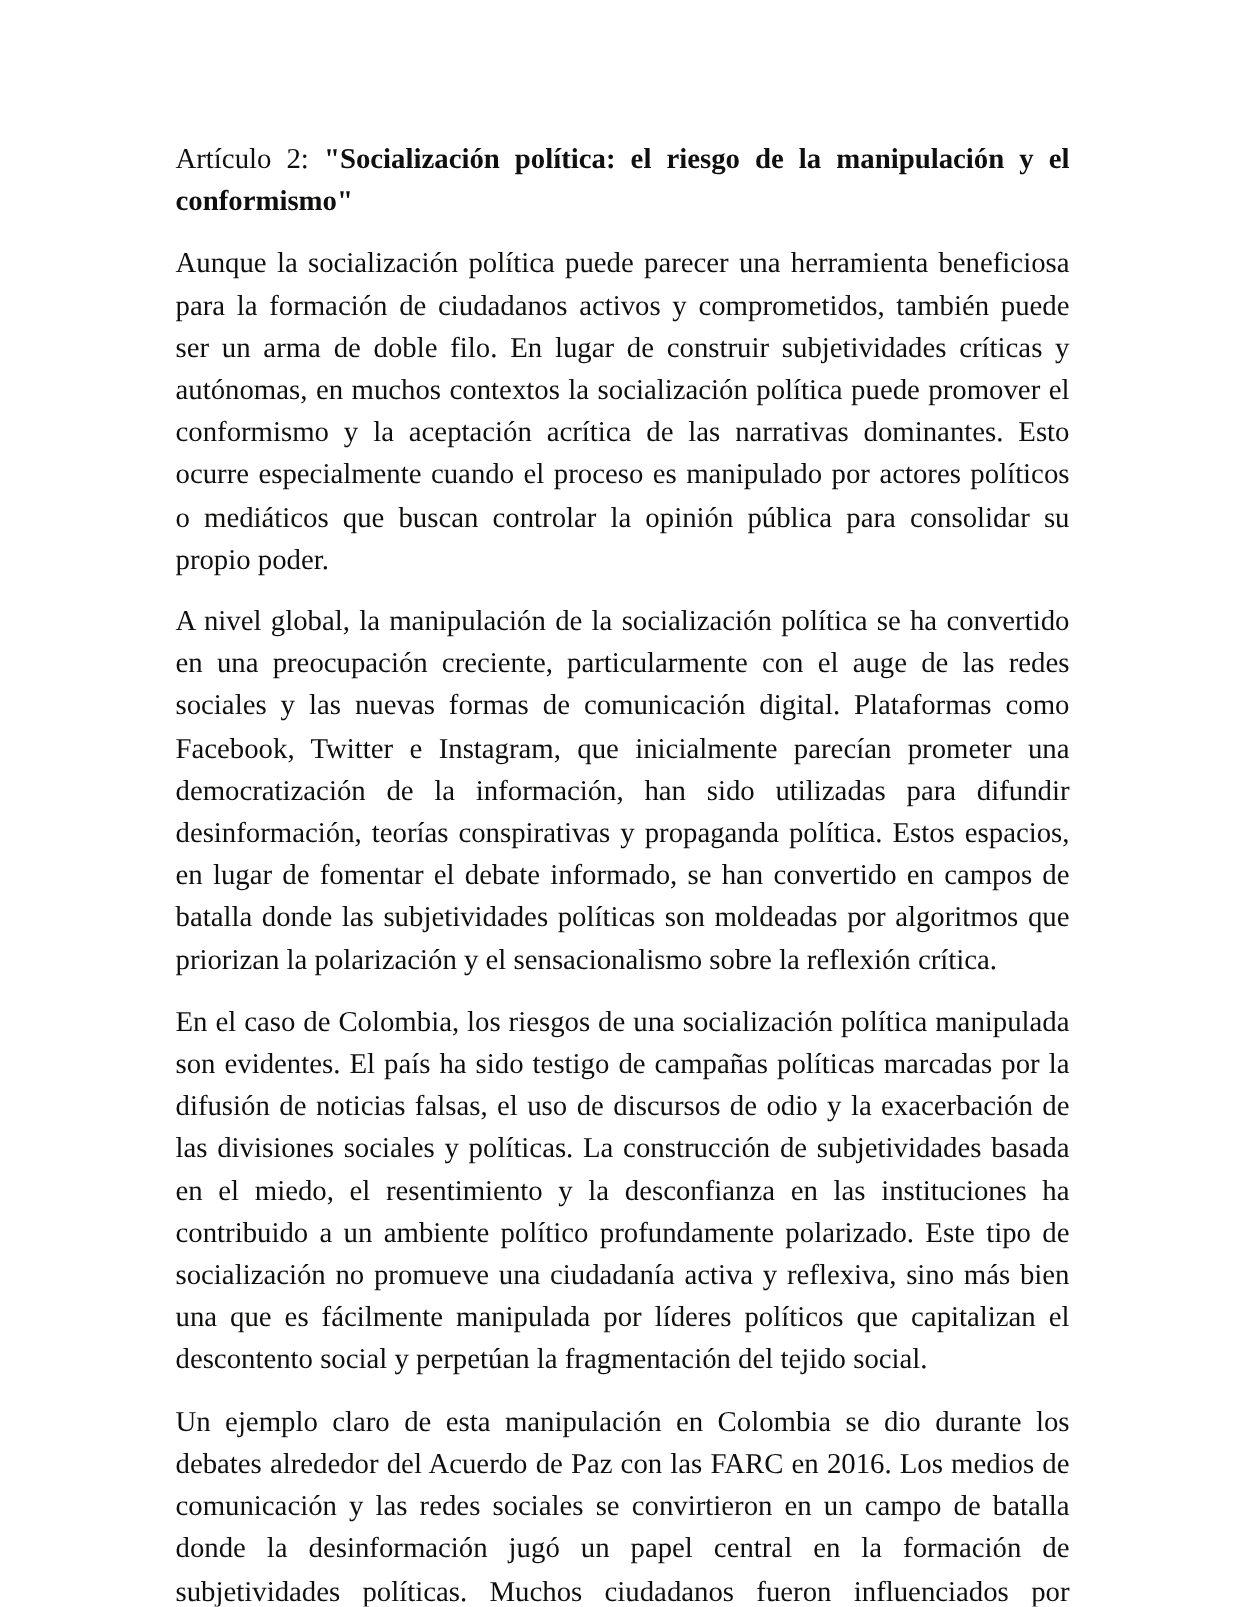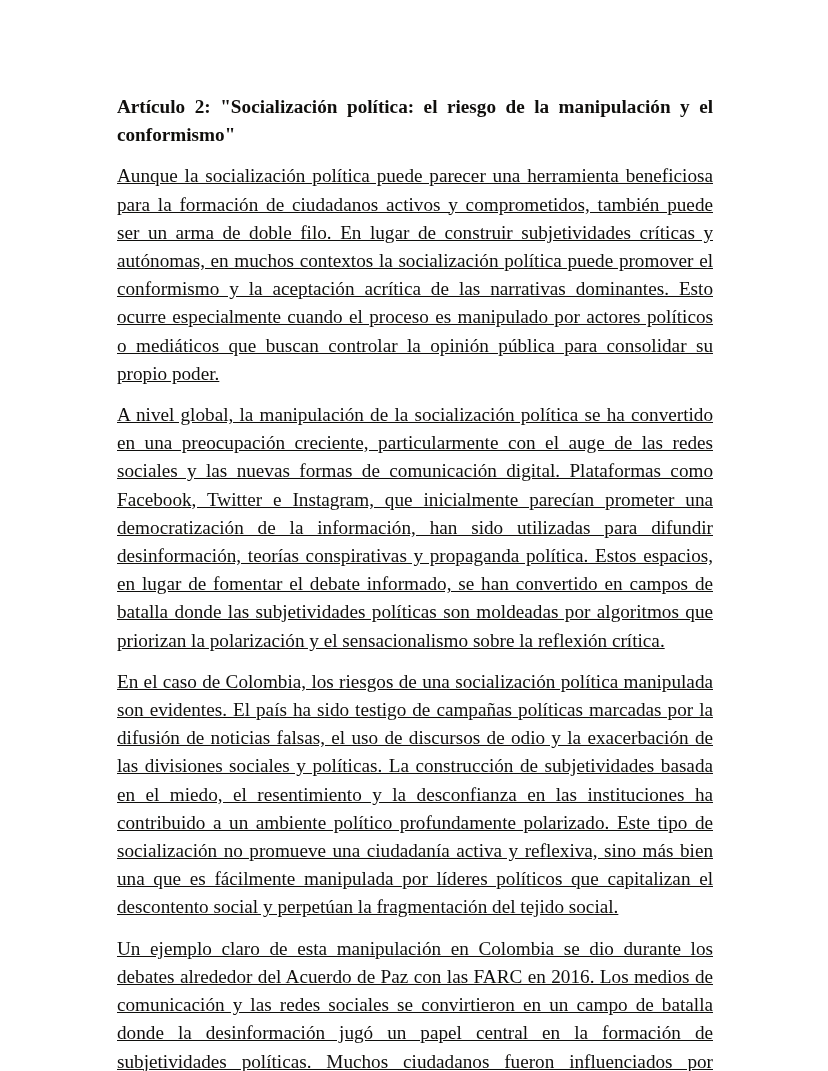--- a/index.html
+++ b/index.html
@@ -35,31 +35,30 @@
   .heading {
     font-size: 19.2px;
     line-height: 28.2px;
     text-align: justify;
     text-justify: inter-word;
     margin: 0 0 13px 0;
     hyphens: none;
   }
 
   .heading .label {
-    font-weight: bold;
+    font-weight: normal;
   }
 
   .para {
     font-size: 19.2px;
     line-height: 28.2px;
     text-align: justify;
     text-justify: inter-word;
     margin: 0 0 13px 0;
     hyphens: none;
-    text-decoration: underline;
   }
 
   .para:last-child {
     margin-bottom: 0;
   }
 
   
   .para.continues::after {
     content: "";
   }

